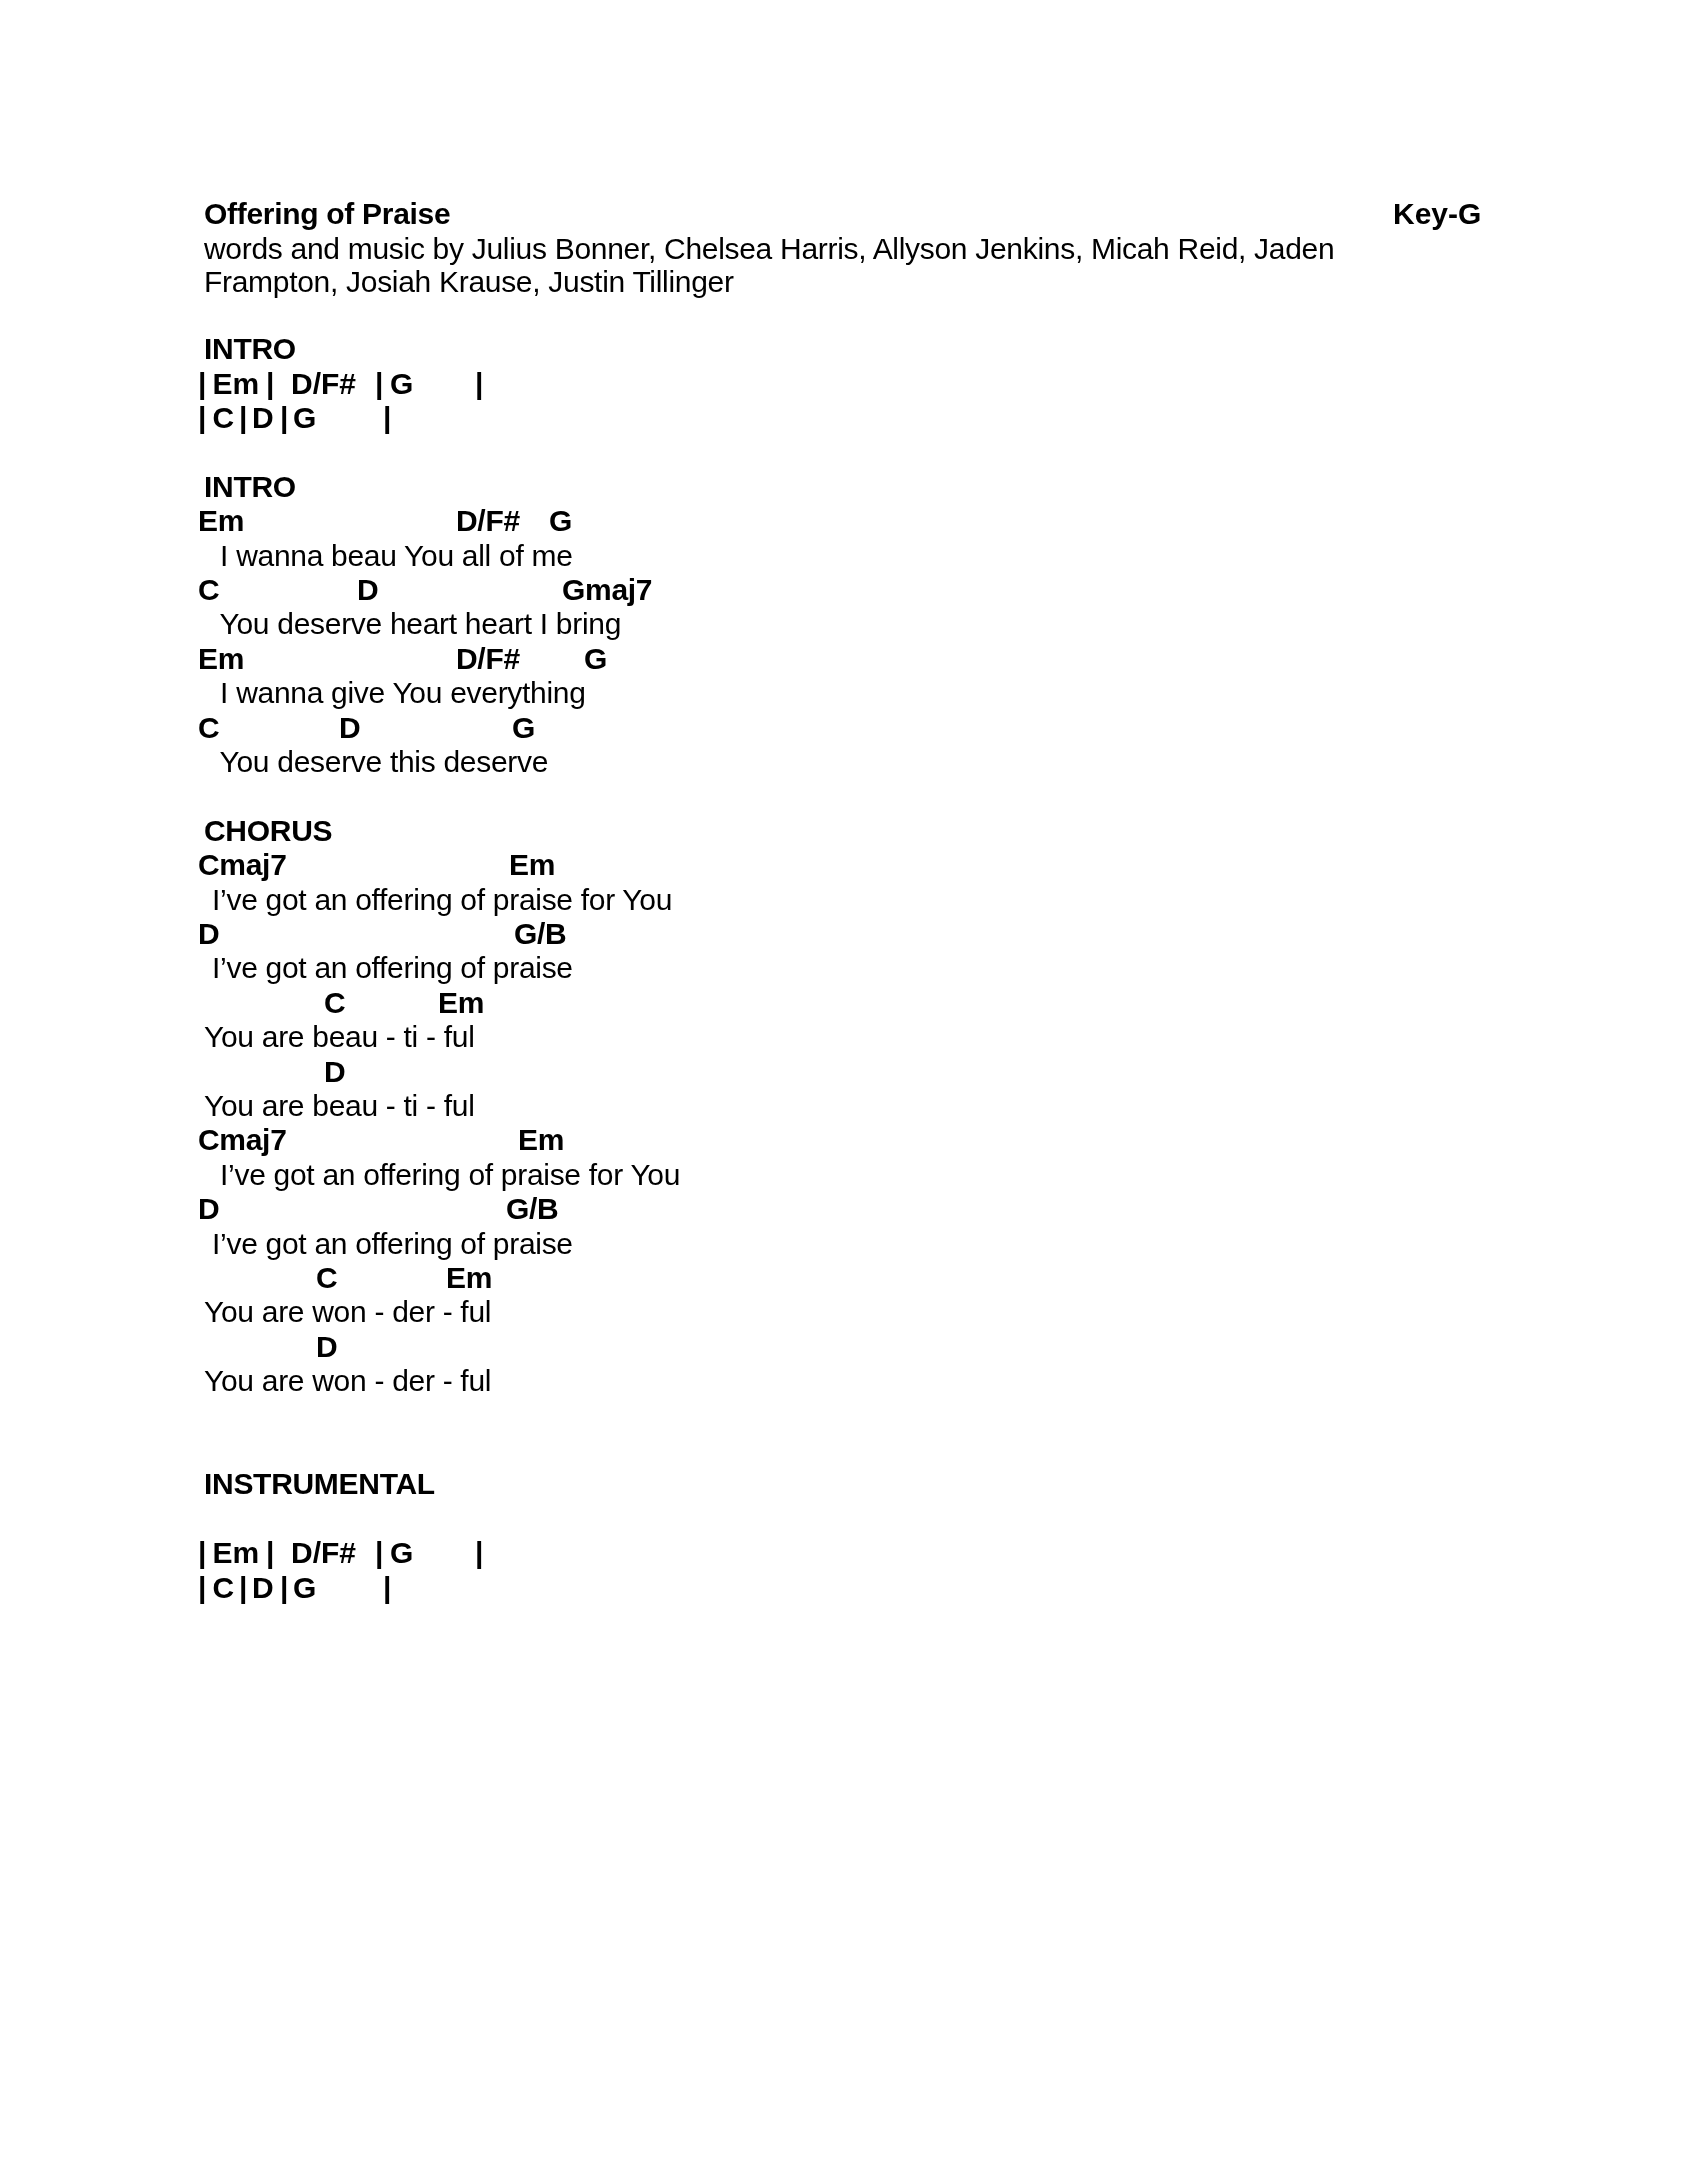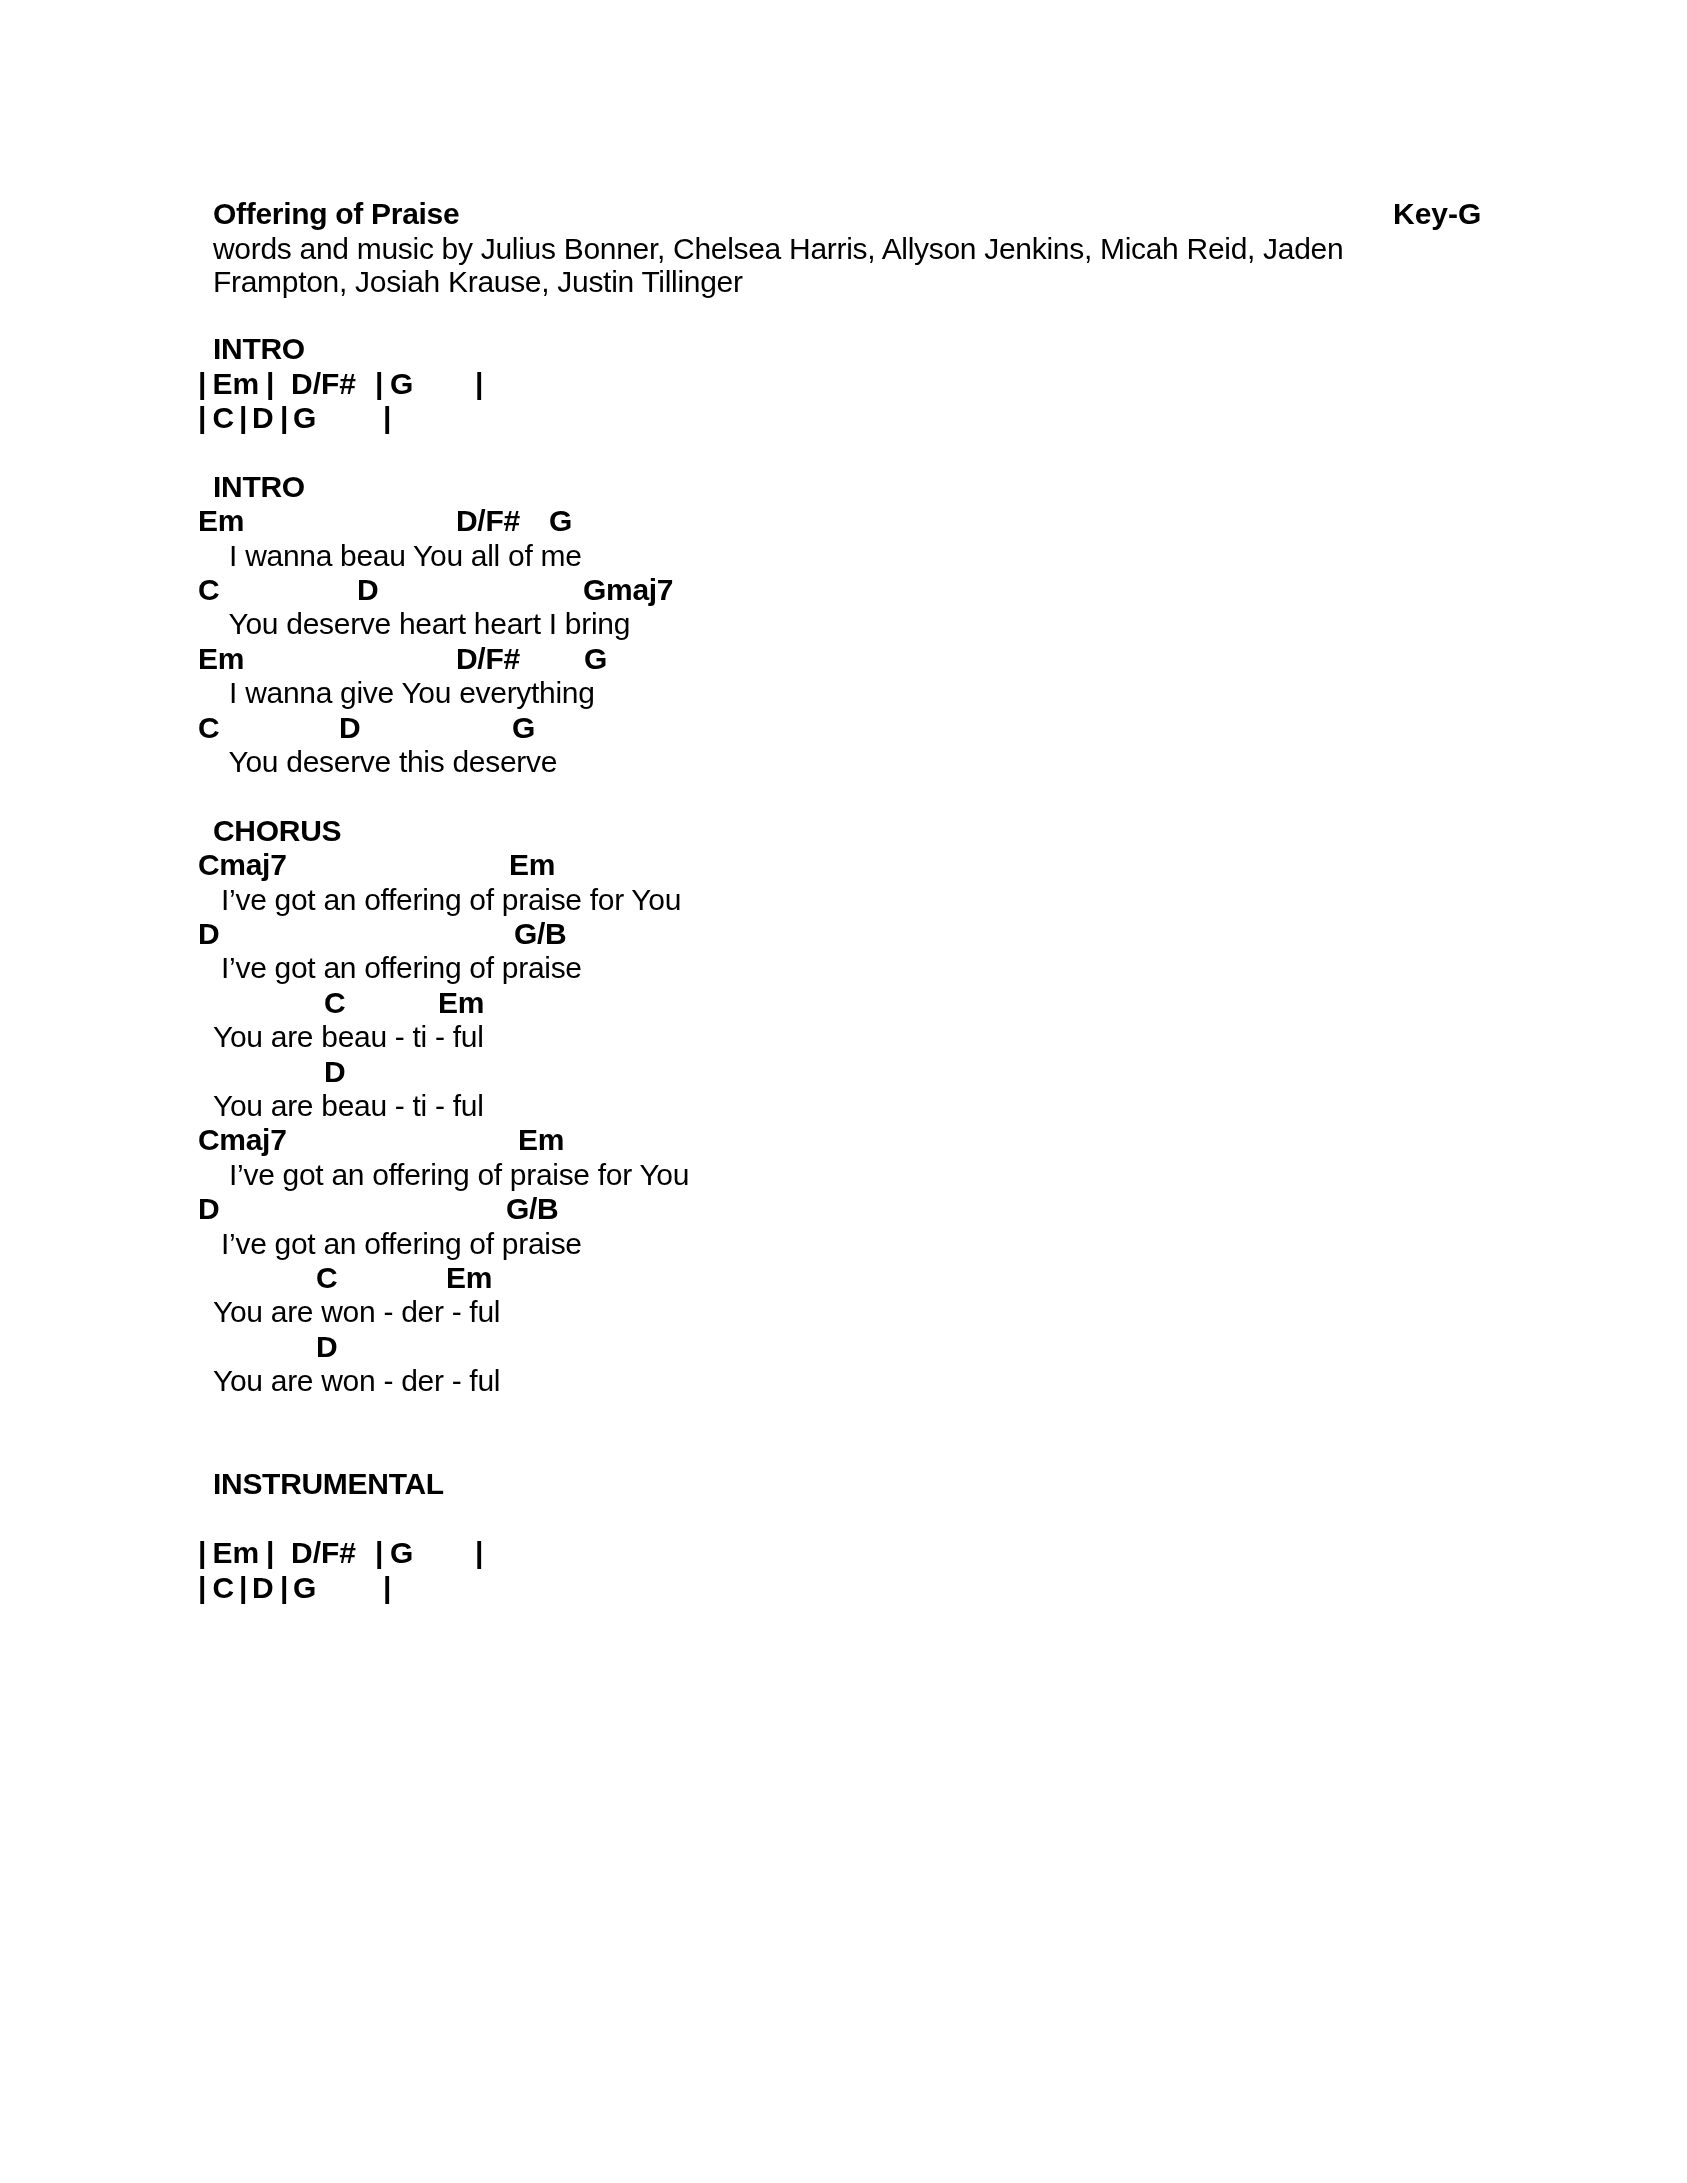--- a/index.html
+++ b/index.html
@@ -1,19 +1,19 @@
 <!DOCTYPE html>
 <html style="font-size:10.6px"><head>
 <meta charset="utf-8">
 <style>
   html, body { margin: 0; padding: 0; background: #ffffff; }
   body { width: 1687px; height: 2183px; position: relative; overflow: hidden;
          font-family: "Liberation Sans", "DejaVu Sans", sans-serif; color: #000; }
   .page { position: absolute; left: 0; top: 0; width: 1687px; height: 2183px; }
-  .ln { position: absolute; left: 213px; font-size: 30px; line-height: 34px; white-space: pre; letter-spacing: -0.3px; }
+  .ln { position: absolute; left: 204px; font-size: 30px; line-height: 34px; white-space: pre; letter-spacing: -0.3px; }
   .b { font-weight: bold; }
   .chordline { position: absolute; left: 198px; height: 34px; width: 992px; }
   .chord { position: absolute; top: 0; font-size: 30px; line-height: 34px; font-weight: bold; white-space: pre; letter-spacing: -0.3px; }
   .key { position: absolute; left: 1393px; font-size: 30px; line-height: 34px; font-weight: bold; }
   .bars { position: absolute; left: 198px; height: 34px; width: 595px; font-size: 30px; line-height: 34px; font-weight: bold; }
   .bars span { position: absolute; top: 0; white-space: pre; }
 </style>
 </head>
 <body>
 
@@ -49,21 +49,21 @@
   <div class="chordline" style="top:504px">
     <span class="chord" style="left:0px">Em</span>
     <span class="chord" style="left:258px">D/F#</span>
     <span class="chord" style="left:351px">G</span>
   </div>
   <div class="ln" style="top:539px">  I wanna beau You all of me</div>
 
   <div class="chordline" style="top:573px">
     <span class="chord" style="left:0px">C</span>
     <span class="chord" style="left:159px">D</span>
-    <span class="chord" style="left:385px">Gmaj7</span>
+    <span class="chord" style="left:364px">Gmaj7</span>
   </div>
   <div class="ln" style="top:607px">  You deserve heart heart I bring</div>
 
   <div class="chordline" style="top:642px">
     <span class="chord" style="left:0px">Em</span>
     <span class="chord" style="left:258px">D/F#</span>
     <span class="chord" style="left:386px">G</span>
   </div>
   <div class="ln" style="top:676px">  I wanna give You everything</div>
 

